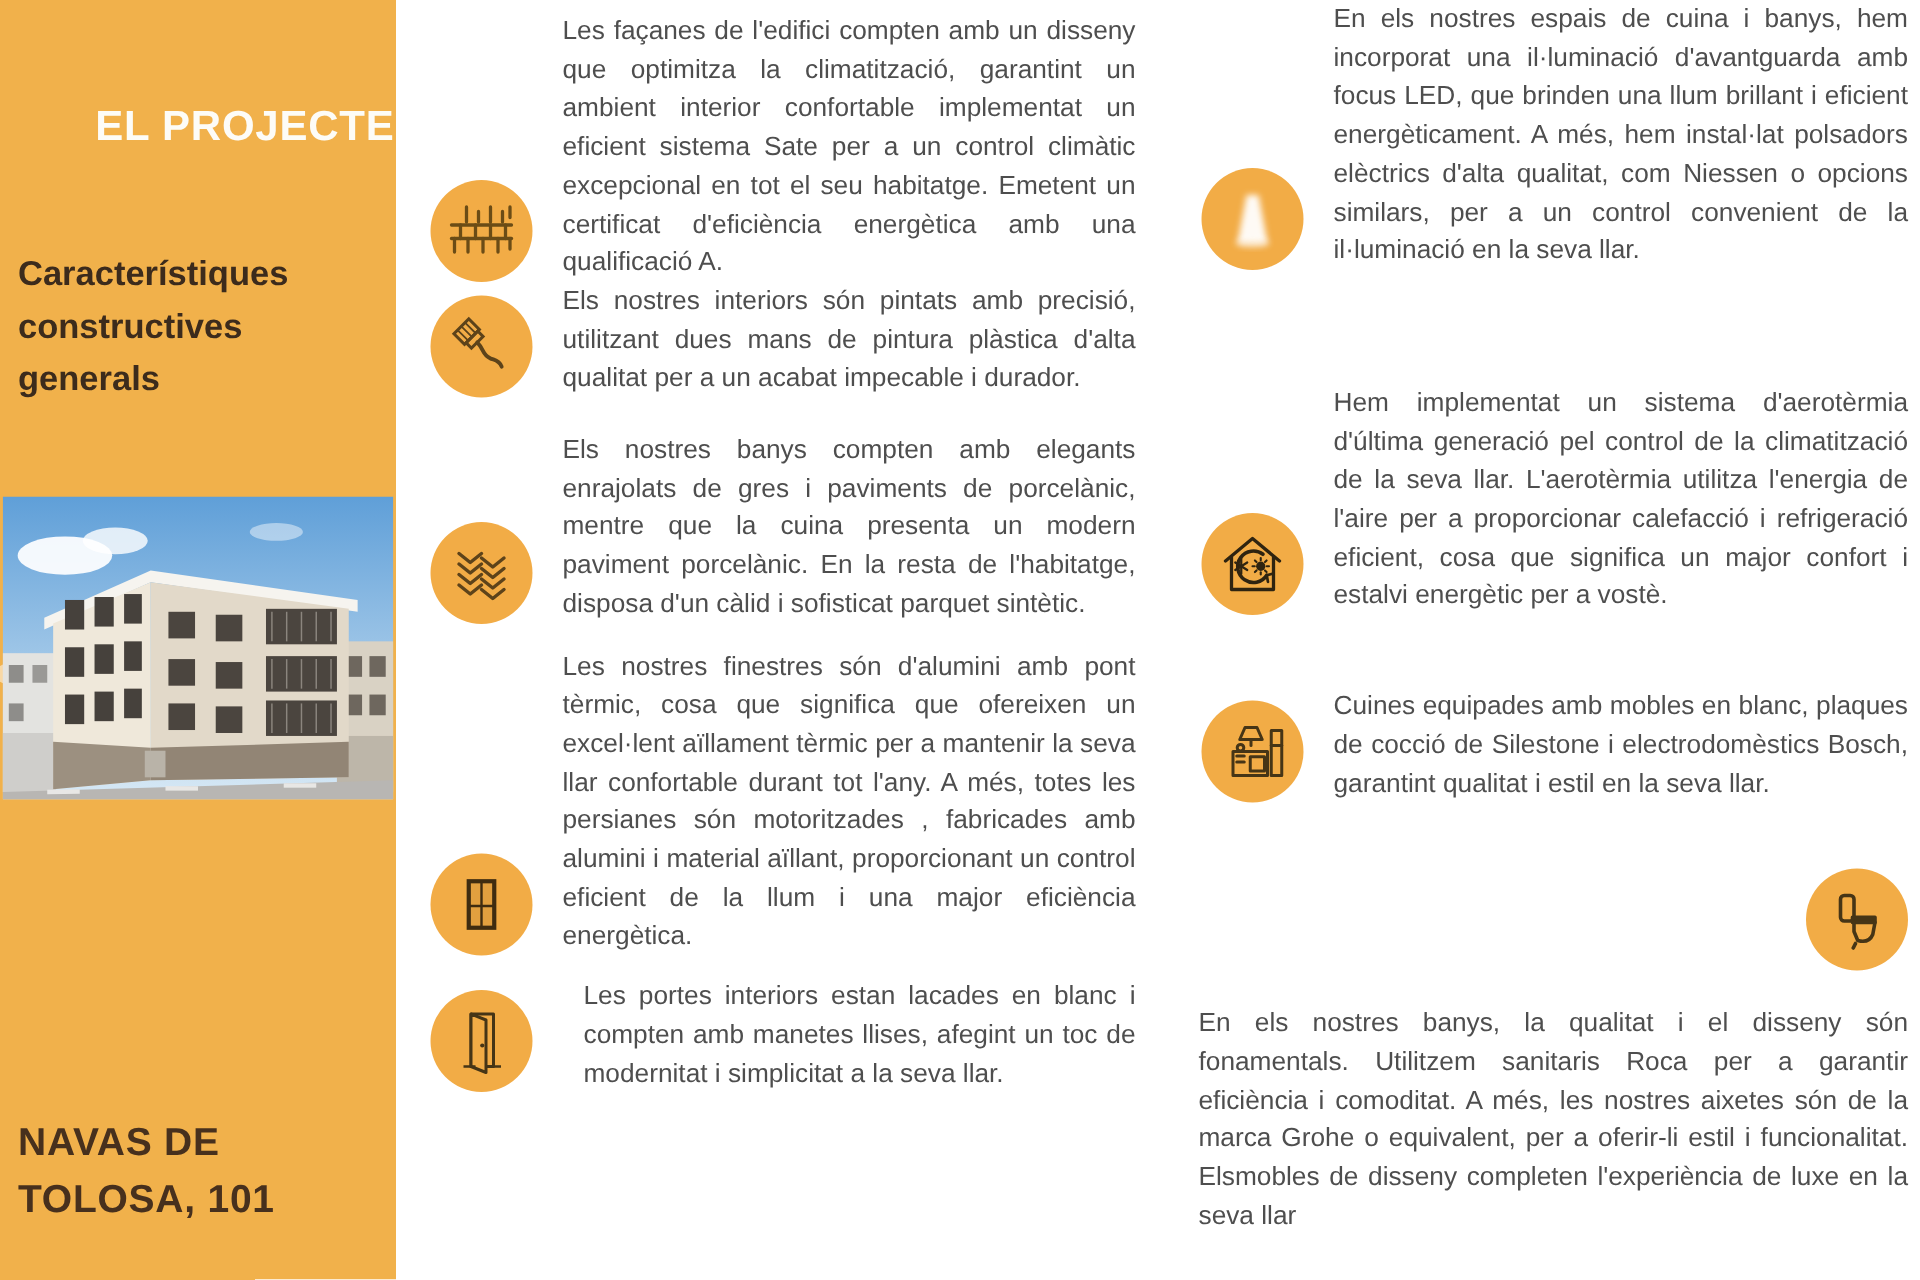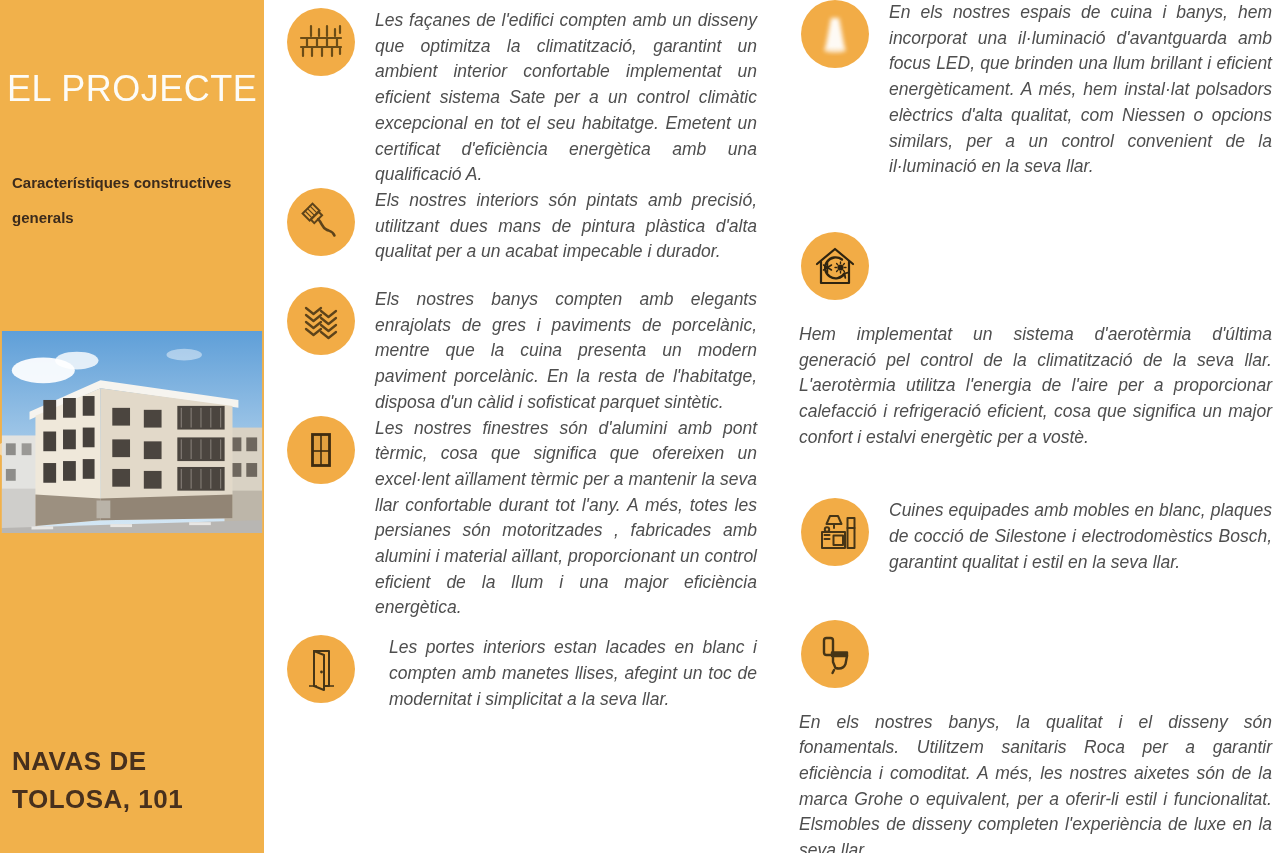--- a/index.html
+++ b/index.html
@@ -16,58 +16,58 @@
     font-family:"Liberation Sans", sans-serif;
     overflow:hidden;
   }
   
   .sidebar{
     position:absolute;left:0;top:0;width:264px;height:853px;
     background:var(--sidebar-bg);
   }
   .sidebar-title{
     position:absolute;left:7px;top:68px;width:256px;
-    font-size:36px;font-weight:normal;letter-spacing:.5px;
-    color:#FDFCF7;white-space:nowrap;
+    font-size:28px;font-weight:bold;letter-spacing:.5px;
+    color:#FDFCF7;white-space:nowrap;text-align:right;
   }
   .sidebar-subtitle{
     position:absolute;left:12px;top:165px;width:235px;
-    font-size:15px;font-weight:600;line-height:35px;
+    font-size:23px;font-weight:600;line-height:35px;
     color:var(--dark-brown);
   }
   .sidebar-photo{
     position:absolute;left:0;top:331px;width:264px;height:202px;display:block;
   }
   .sidebar-address{
     position:absolute;left:12px;top:742px;width:240px;
     font-size:26px;font-weight:bold;line-height:38px;letter-spacing:.5px;
     color:#47301D;text-align:left;
   }
   
   .col{position:absolute;top:0;display:flex;flex-direction:column;}
   .middle-col{left:285px;width:472px;}
   .right-col{left:799px;width:473px;}
-  .feature{display:flex;align-items:flex-start;font-style:italic;}
+  .feature{display:flex;align-items:flex-end;}
   .icon-cell{flex:0 0 90px;display:flex;justify-content:flex-start;}
   .icon-circle{
     width:68px;height:68px;border-radius:50%;
     background:var(--circle);
     display:flex;align-items:center;justify-content:center;
     margin-left:2px;flex:0 0 auto;
   }
   .feature p{
     flex:1 1 auto;
     text-align:justify;
     font-size:17.5px;line-height:25.7px;
     color:var(--body-text);
   }
   
   .m1{margin-top:8px;}  .m2{} .m3{margin-top:22px;}
-  .m4{} .m5{margin-top:14px;gap:14px;}
-  .r1{} .r2{margin-top:52px;flex-direction:column;} .r3{margin-top:48px;}
+  .m4{margin-top:16px;} .m5{margin-top:14px;gap:14px;}
+  .r1{} .r2{margin-top:76px;} .r3{margin-top:48px;}
   .r4{margin-top:44px;flex-direction:column;}
   .icon-svg{display:block;}
 </style>
 </head>
 <body>
 
 <aside class="sidebar">
   <h1 class="sidebar-title">EL PROJECTE</h1>
   <h2 class="sidebar-subtitle">Característiques constructives generals</h2>
 

